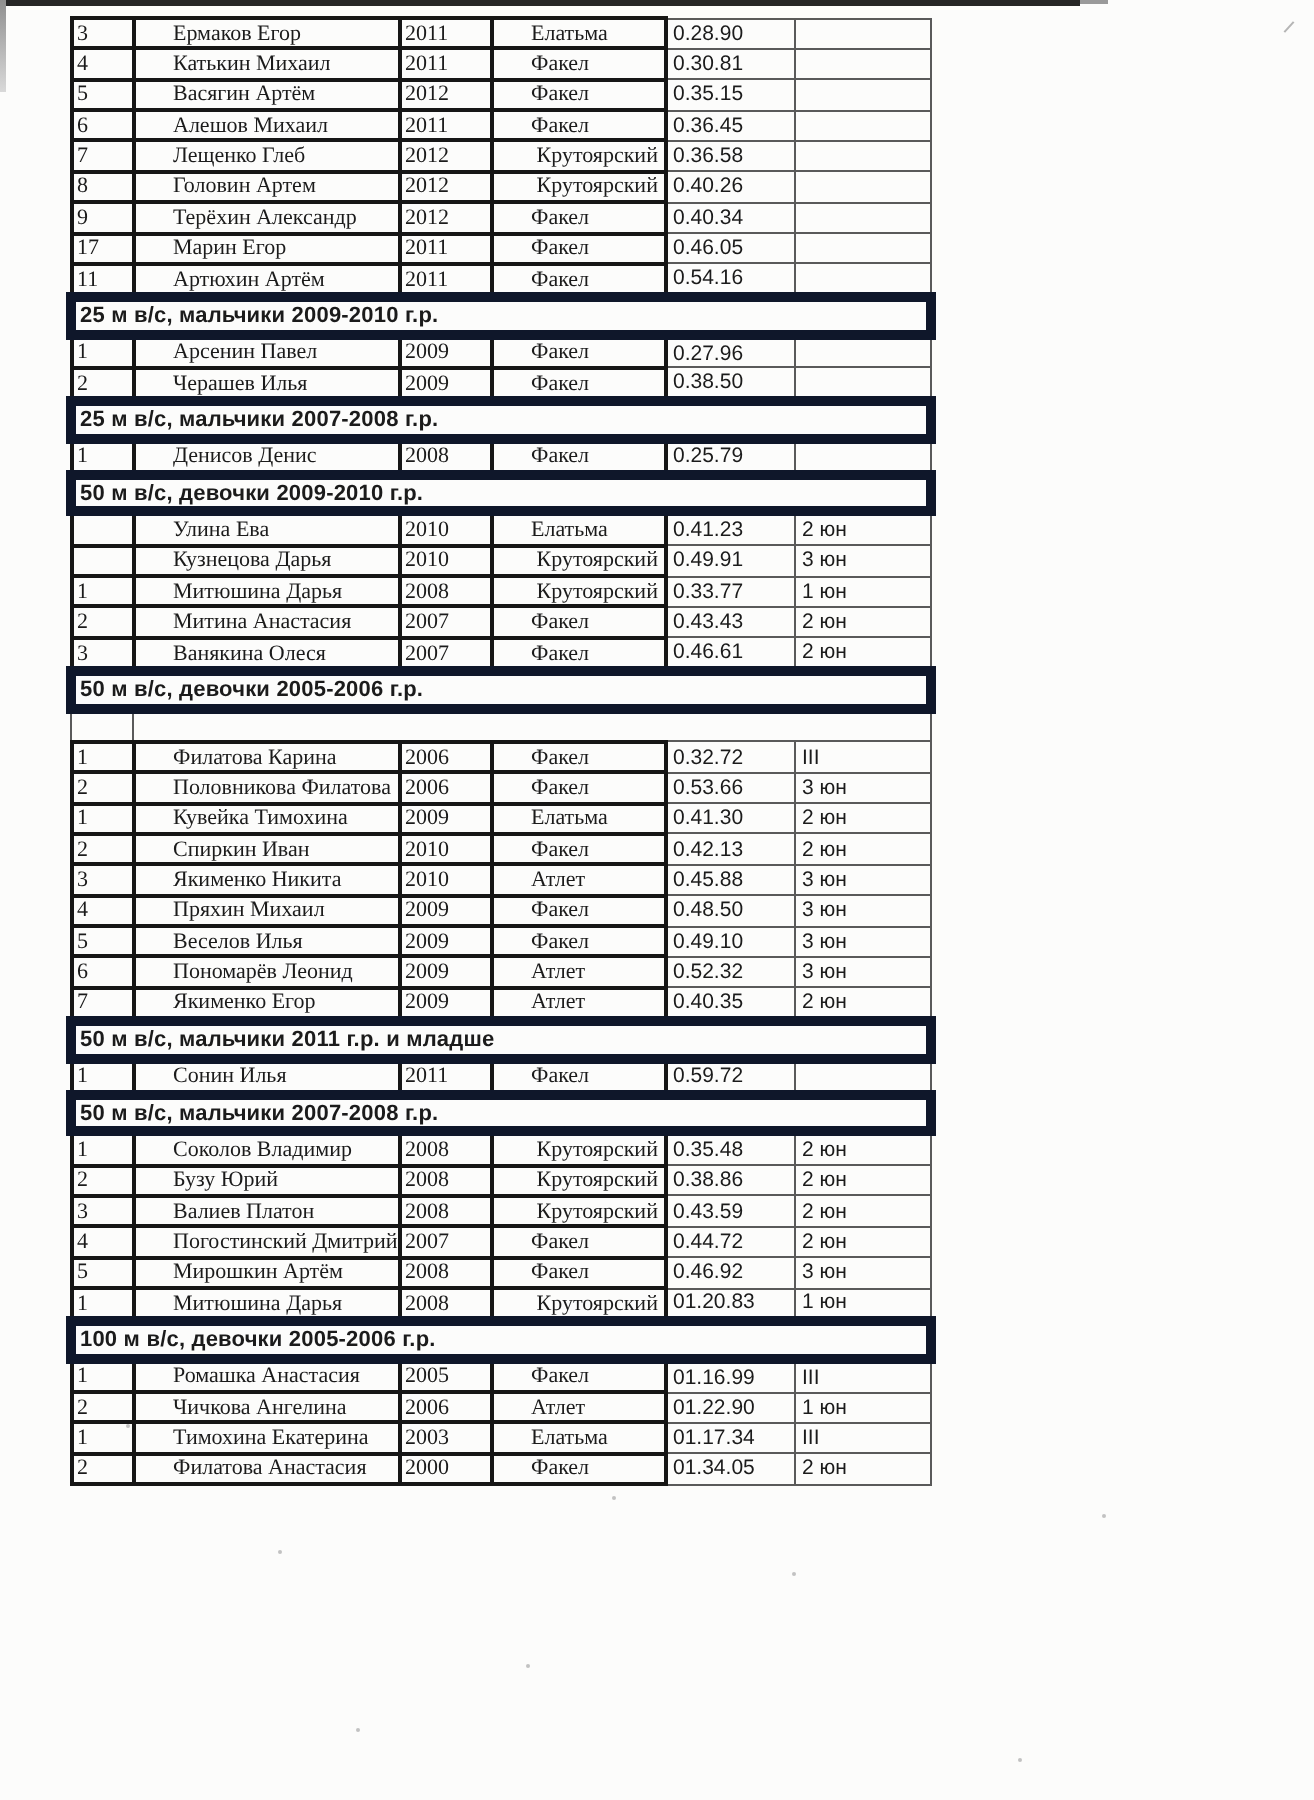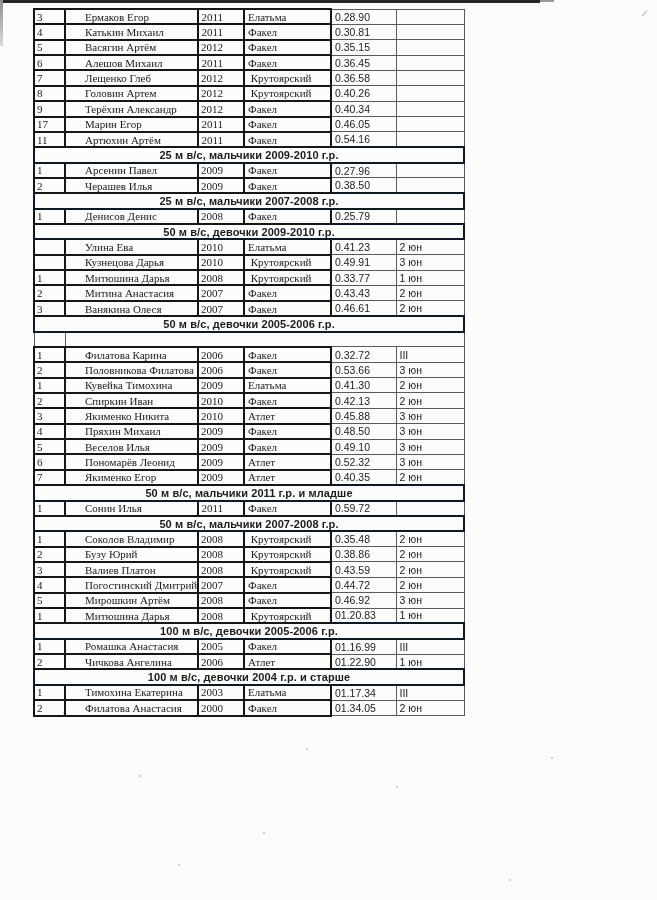--- a/index.html
+++ b/index.html
@@ -33,31 +33,31 @@
     font-size:10.5px;
     overflow:hidden;
     white-space:nowrap;
   }
   
   td.c-place, td.c-name, td.c-year, td.c-team{
     font-family:"Liberation Serif",serif;
     font-size:11px;
   }
   td.c-name{padding-left:19px;}
-  td.c-year{text-align:right;padding-right:20px;}
-  td.c-team{padding-left:3px;}
+  td.c-year{padding-right:20px;}
+  td.c-team{padding-left:19px;}
   td.c-time,td.c-rank{font-family:"Liberation Sans",sans-serif;padding-left:3px;}
   
   tr.data td.hv{border:2px solid #161616;}
   
   td.sec{
     font-weight:bold;
-    text-align:center;
+    text-align:left;
     font-size:11px;
-    border:2px solid #0f172a;
+    border:5px solid #0f172a;
     font-family:"Liberation Sans",sans-serif;
     letter-spacing:0.1px;
   }
   td.spacer{border:1px solid #5a5a5a;}
 </style>
 </head>
 <body>
 
 <div id="page">
 
@@ -382,23 +382,20 @@
           <td class="c-rank">III</td>
         </tr>
         <tr class="data">
           <td class="c-place hv">2</td>
           <td class="c-name hv">Чичкова Ангелина</td>
           <td class="c-year hv">2006</td>
           <td class="c-team hv">Атлет</td>
           <td class="c-time">01.22.90</td>
           <td class="c-rank">1 юн</td>
         </tr>
-        <tr>
-          <td colspan="6" class="sec">100 м в/с, девочки 2004 г.р. и старше</td>
-        </tr>
         <tr class="data">
           <td class="c-place hv">1</td>
           <td class="c-name hv">Тимохина Екатерина</td>
           <td class="c-year hv">2003</td>
           <td class="c-team hv">Елатьма</td>
           <td class="c-time">01.17.34</td>
           <td class="c-rank">III</td>
         </tr>
         <tr class="data">
           <td class="c-place hv">2</td>

